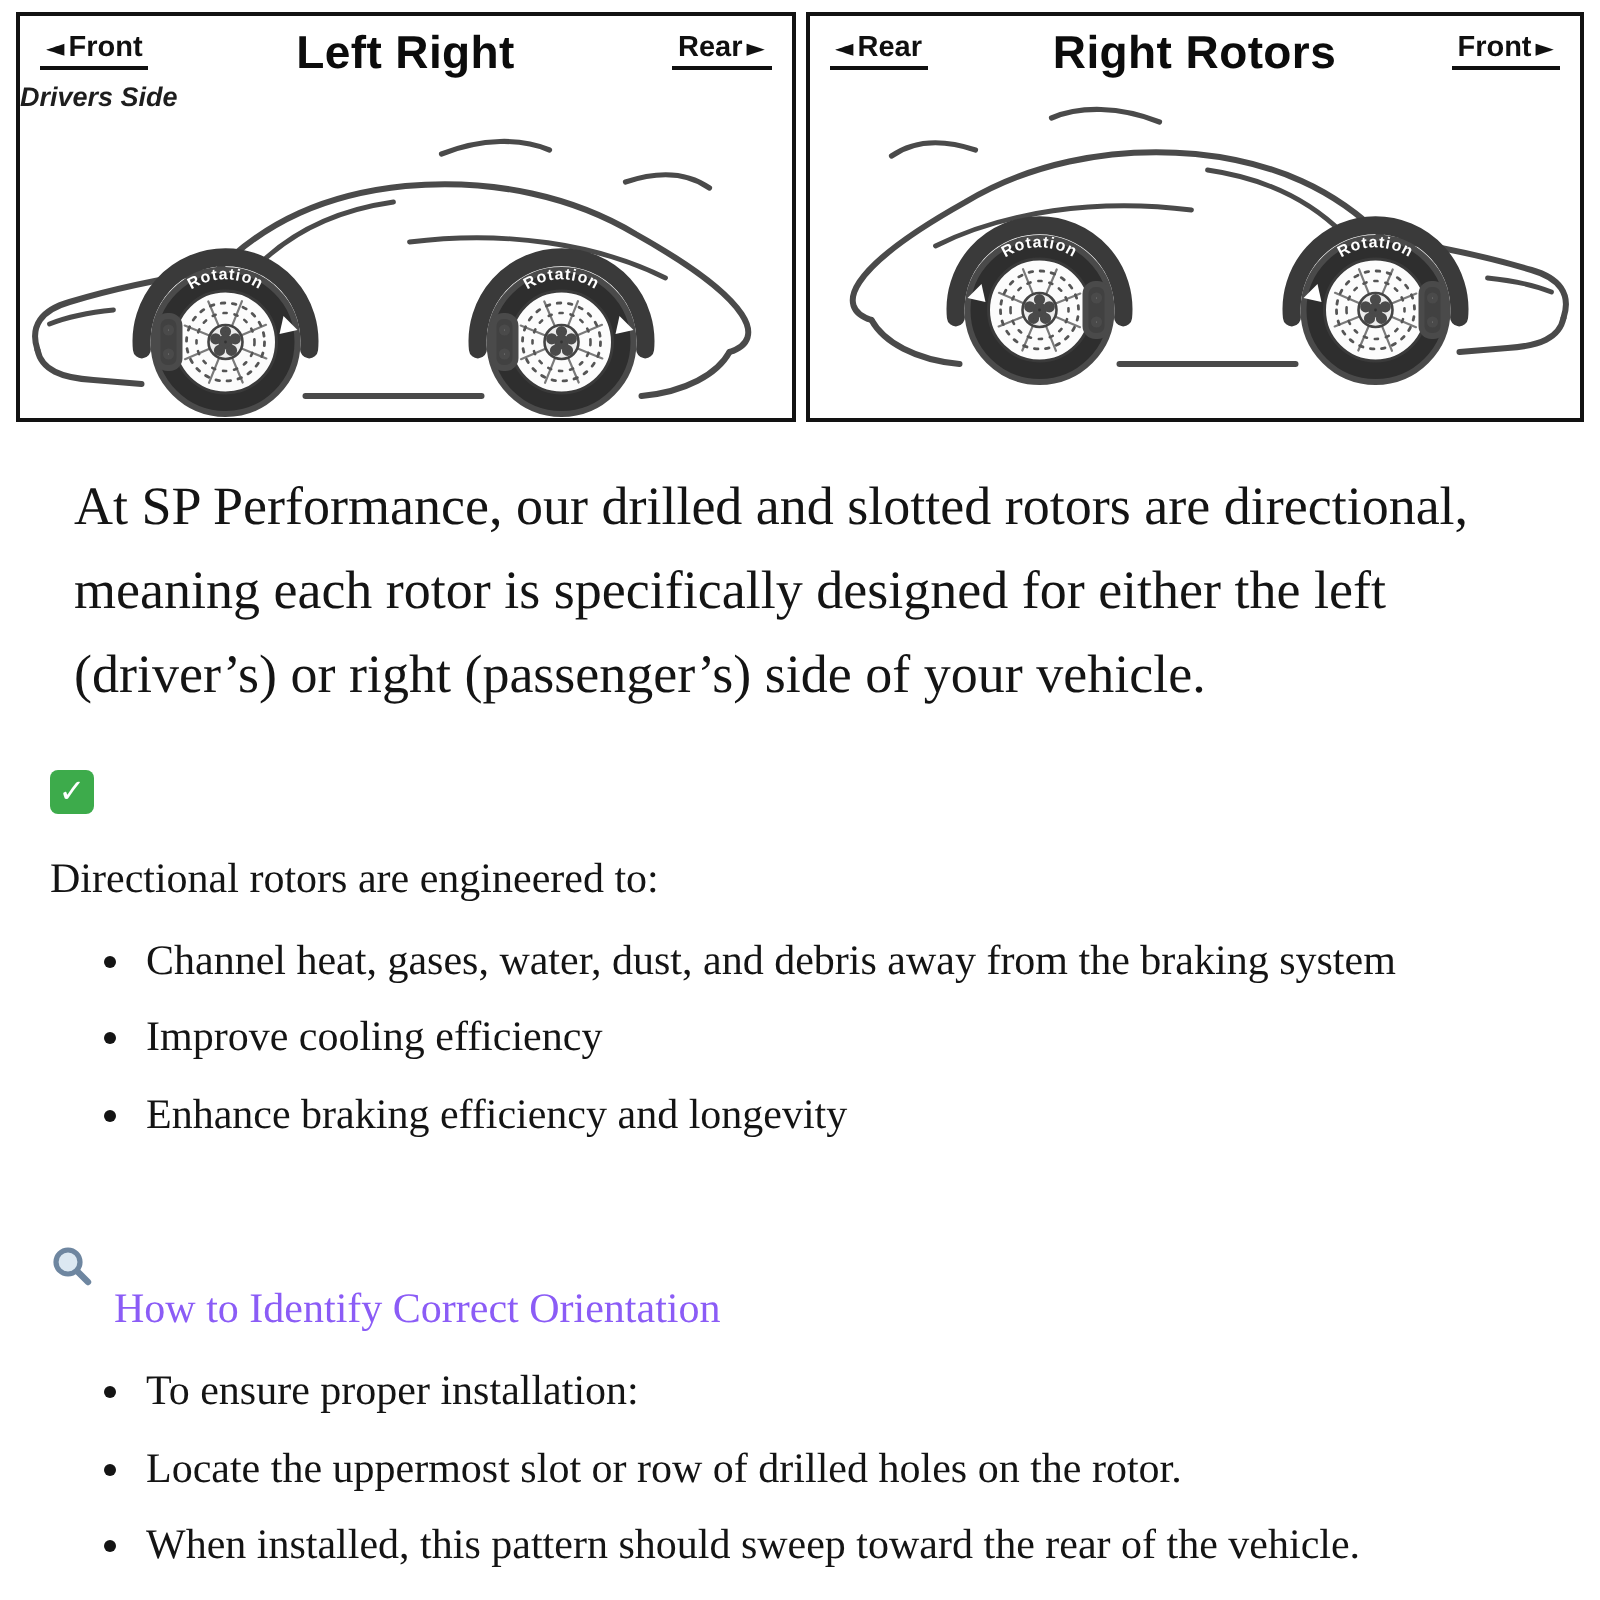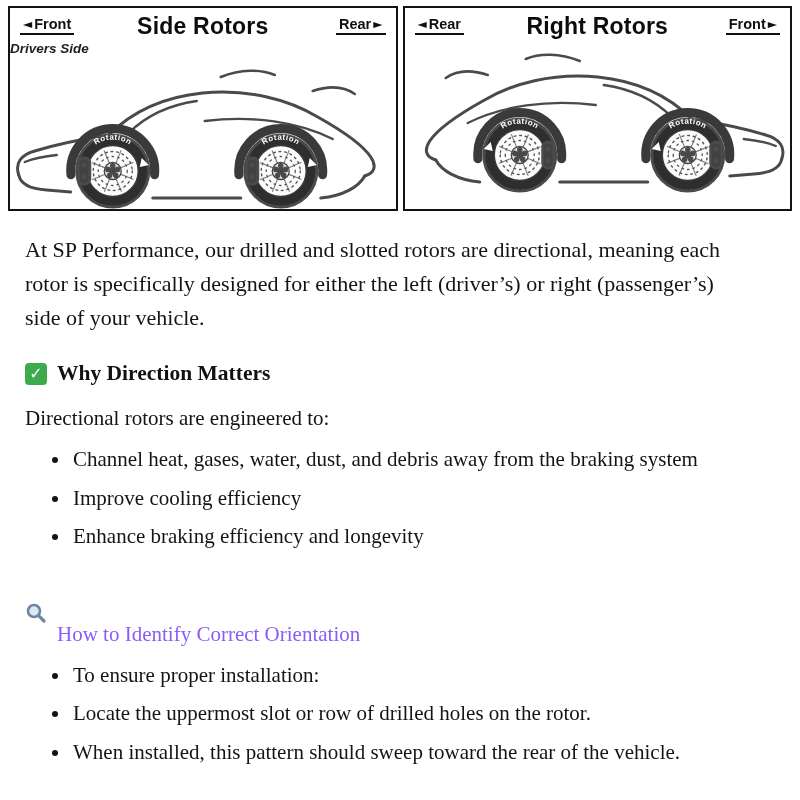--- a/index.html
+++ b/index.html
@@ -14,21 +14,21 @@
   .corner { position: absolute; top: 8px; display: flex; align-items: center; gap: 2px;
             font-family: "Liberation Sans", sans-serif; font-weight: bold; font-size: 14.5px; color: #101010;
             border-bottom: 2.5px solid #101010; padding: 0 3px 1px; }
   .corner.left  { left: 10px; }
   .corner.right { right: 10px; }
   .arrow-glyph { font-size: 12px; line-height: 1; font-family: "DejaVu Sans", sans-serif; }
   .car-art { display: block; width: 100%; height: 150px; margin-top: 3px; }
 
   
   .content { padding: 2px 46px 10px 25px; }
-  .intro { font-size: 22px; line-height: 1.55; margin-top: 16px; }
+  .intro { font-size: 27px; line-height: 1.55; margin-top: 16px; margin-left: 12px; }
   .h-row { display: flex; align-items: center; gap: 10px; margin-top: 26px; }
   .h-bold { font-size: 21.5px; font-weight: bold; color: #111; }
   .h-reg  { font-size: 21px; font-weight: normal; color: #8b5cf6; margin-top: 43px; }
   .lead { font-size: 21px; margin-top: 20px; }
   ul { margin-top: 13px; padding-left: 46px; list-style-type: disc; }
   li { font-size: 21px; line-height: 1.5; margin-bottom: 7px; padding-left: 2px; }
 
   .check-icon { width: 22px; height: 22px; background: #3dab4b; border-radius: 4px; flex: 0 0 auto;
                 display: inline-flex; align-items: center; justify-content: center;
                 color: #fff; font-weight: bold; font-size: 16px; font-family: "DejaVu Sans", sans-serif; }
@@ -88,21 +88,21 @@
 
   <div class="panel">
     <div class="corner left">
       <span class="arrow-glyph">◄</span>
       <span>Front</span>
     </div>
     <div class="corner right">
       <span>Rear</span>
       <span class="arrow-glyph">►</span>
     </div>
-    <div class="panel-title">Side Rotors</div>
+    <div class="panel-title">Left Right</div>
     <div class="panel-sub">Drivers Side</div>
 
     <svg class="car-art" viewBox="0 0 380 150">
       <use href="#car"></use>
       <g transform="translate(100,112)">
         <path id="arcL1" d="M -30 -8.2 A 31 31 0 0 1 30 -8.2" fill="none"></path>
         <text font-family="Liberation Sans, sans-serif" font-size="8" font-weight="bold" fill="#ffffff" letter-spacing="0.5">
           <textPath href="#arcL1" startOffset="50%" text-anchor="middle">Rotation</textPath>
         </text>
         <polygon points="29,-13 36,-6 27,-4" fill="#ffffff"></polygon>
@@ -149,21 +149,20 @@
     </svg>
   </div>
 </div>
 
 <div class="content">
 
   <p class="intro">At SP Performance, our drilled and slotted rotors are directional, meaning each rotor is specifically designed for either the left (driver’s) or right (passenger’s) side of your vehicle.</p>
 
   <div class="h-row">
     <span class="check-icon">✓</span>
-    <span class="h-bold">Why Direction Matters</span>
   </div>
 
   <p class="lead">Directional rotors are engineered to:</p>
 
   <ul>
     <li>Channel heat, gases, water, dust, and debris away from the braking system</li>
     <li>Improve cooling efficiency</li>
     <li>Enhance braking efficiency and longevity</li>
   </ul>
 

